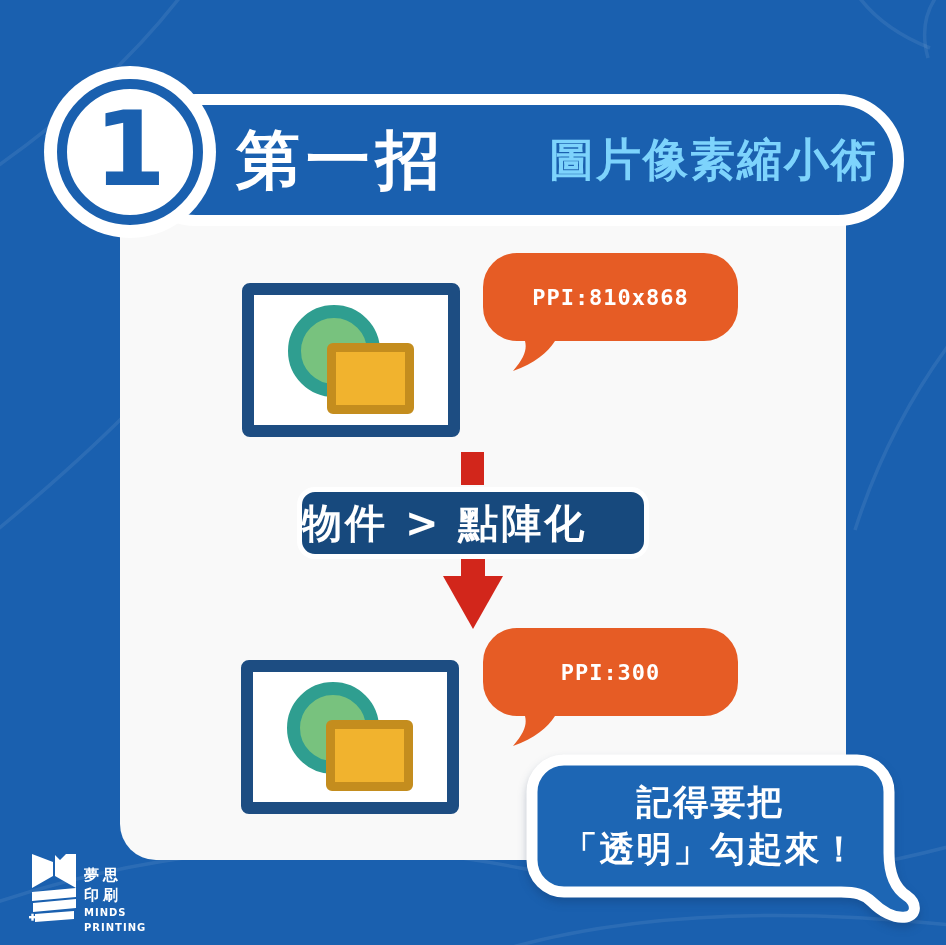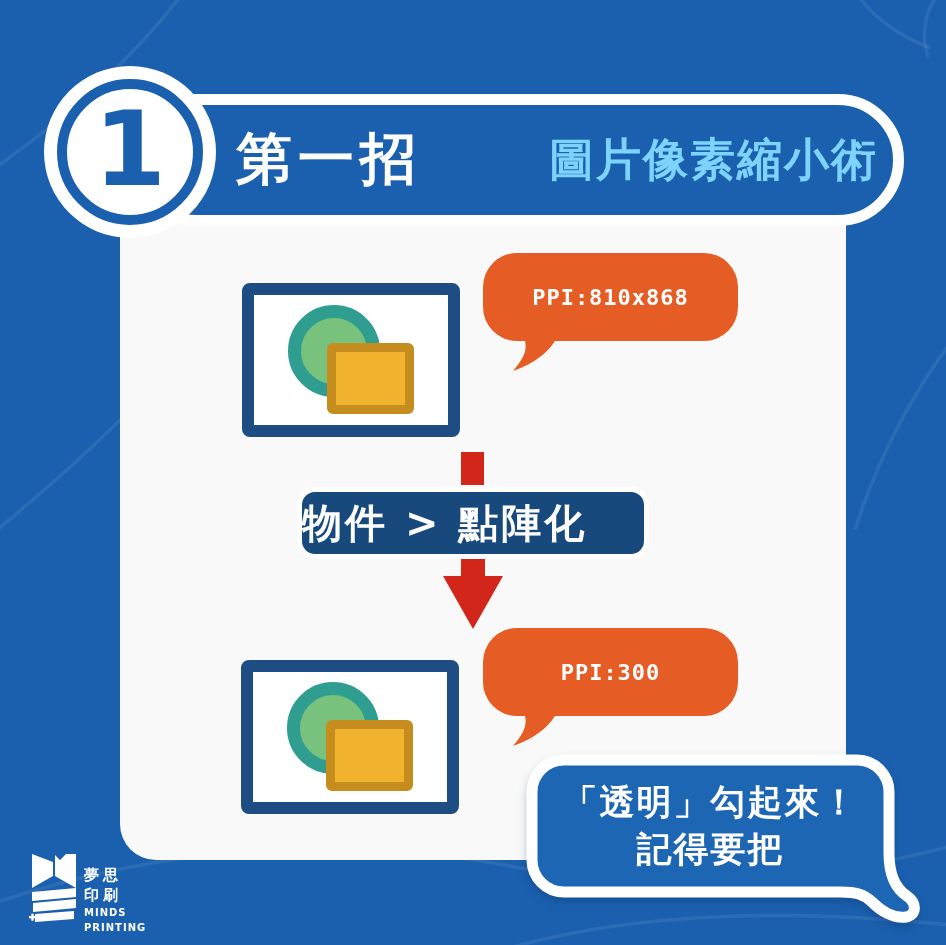--- a/index.html
+++ b/index.html
@@ -18,21 +18,21 @@
   }
 
   
   .header-bar{
     position:absolute;left:130px;top:94px;width:774px;height:132px;
     background:#1a60af;border:11px solid #ffffff;border-radius:66px;
     z-index:2;
   }
   .header-title{
     position:absolute;left:95px;top:50%;transform:translateY(-50%);
-    color:#ffffff;font-size:56px;font-weight:bold;letter-spacing:6px;white-space:nowrap;
+    color:#ffffff;font-size:64px;font-weight:bold;letter-spacing:6px;white-space:nowrap;
   }
   .header-subtitle{
     position:absolute;left:408px;top:50%;transform:translateY(-50%);
     color:#7dd3fc;font-size:45px;font-weight:bold;letter-spacing:2px;white-space:nowrap;
   }
 
   
   .badge{
     position:absolute;left:44px;top:66px;width:172px;height:172px;
     background:#ffffff;border-radius:50%;z-index:3;
@@ -167,22 +167,22 @@
   <div class="tip-bubble">
     <svg width="400" height="180" viewBox="0 0 400 180">
       <path fill="#1d66b4" stroke="#ffffff" stroke-width="11" stroke-linejoin="round" d="M 39 7 H 332 A 32 32 0 0 1 364 39 V 100
            C 364 118 368 134 382 143
            C 392 150 392 162 381 164
            C 369 166 356 158 347 149
            C 339 141 330 139 316 139
            H 39 A 32 32 0 0 1 7 107 V 39 A 32 32 0 0 1 39 7 Z"></path>
     </svg>
     <div class="tip-text">
+      <span>記得要把</span>
       <span>「透明」勾起來！</span>
-      <span>記得要把</span>
     </div>
   </div>
 
   <div class="logo">
     <svg width="52" height="74" viewBox="0 0 52 74">
       <g fill="#ffffff">
         <path d="M4 2 L4 36 L25 24 L25 10 Z"></path>
         <path d="M27 10 L27 24 L48 36 L48 2 L38 2 L32 8 L27 3 Z"></path>
         <polygon points="4,40 48,36 48,45 4,49"></polygon>
         <polygon points="5,51 48,47 48,56 5,60"></polygon>

